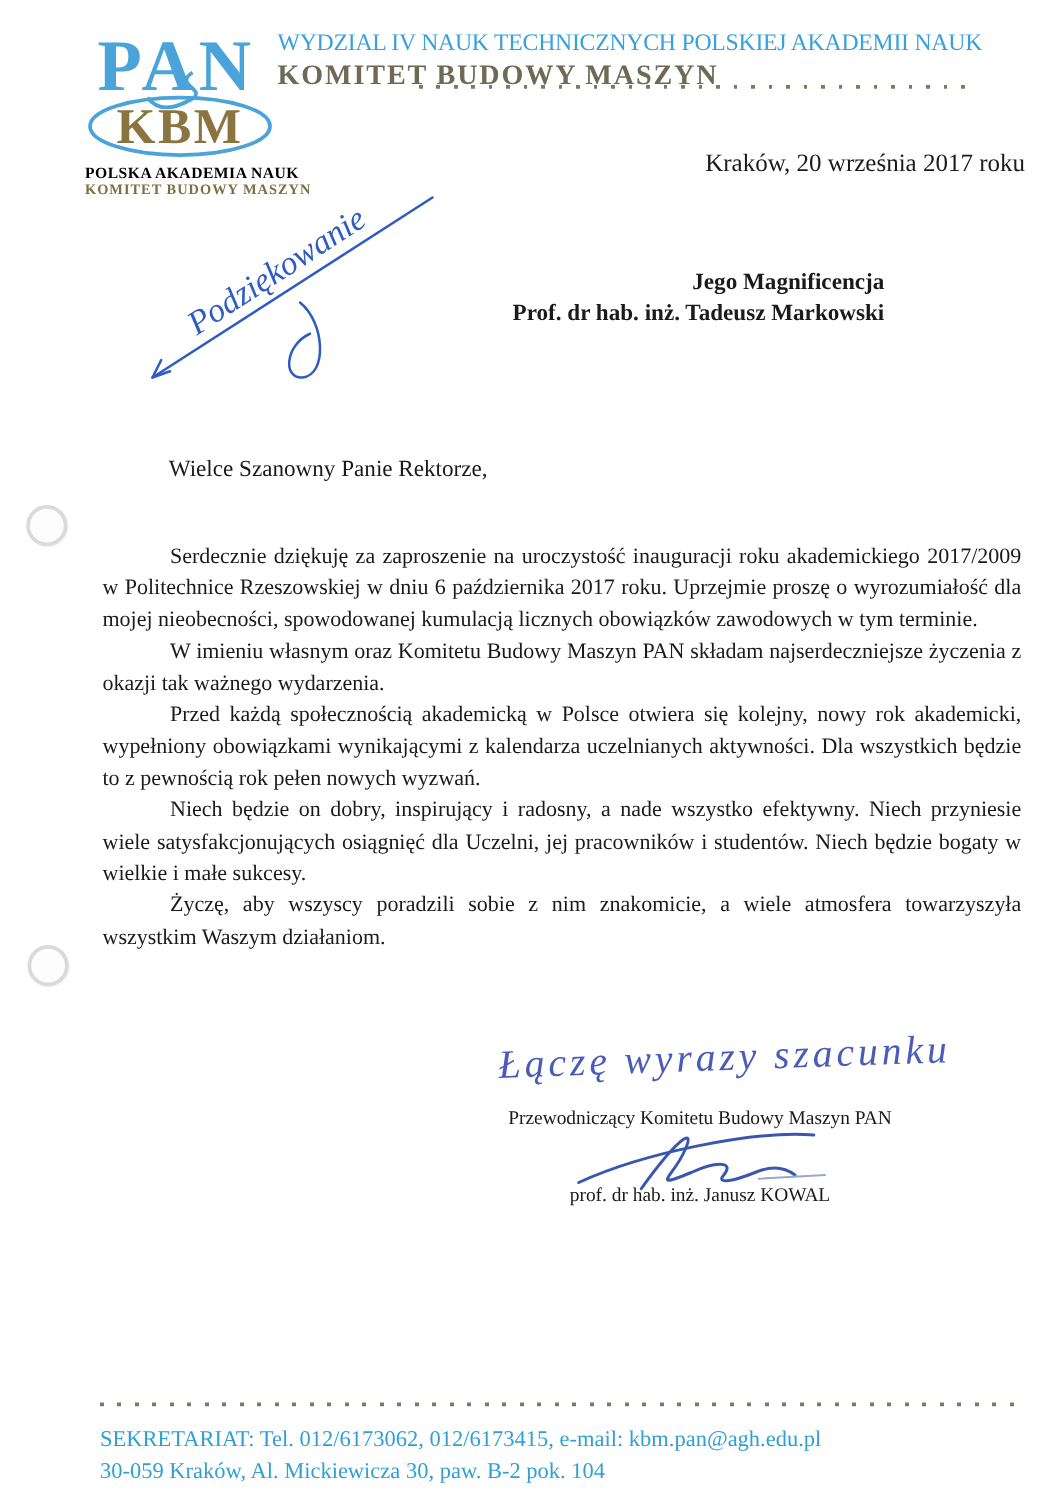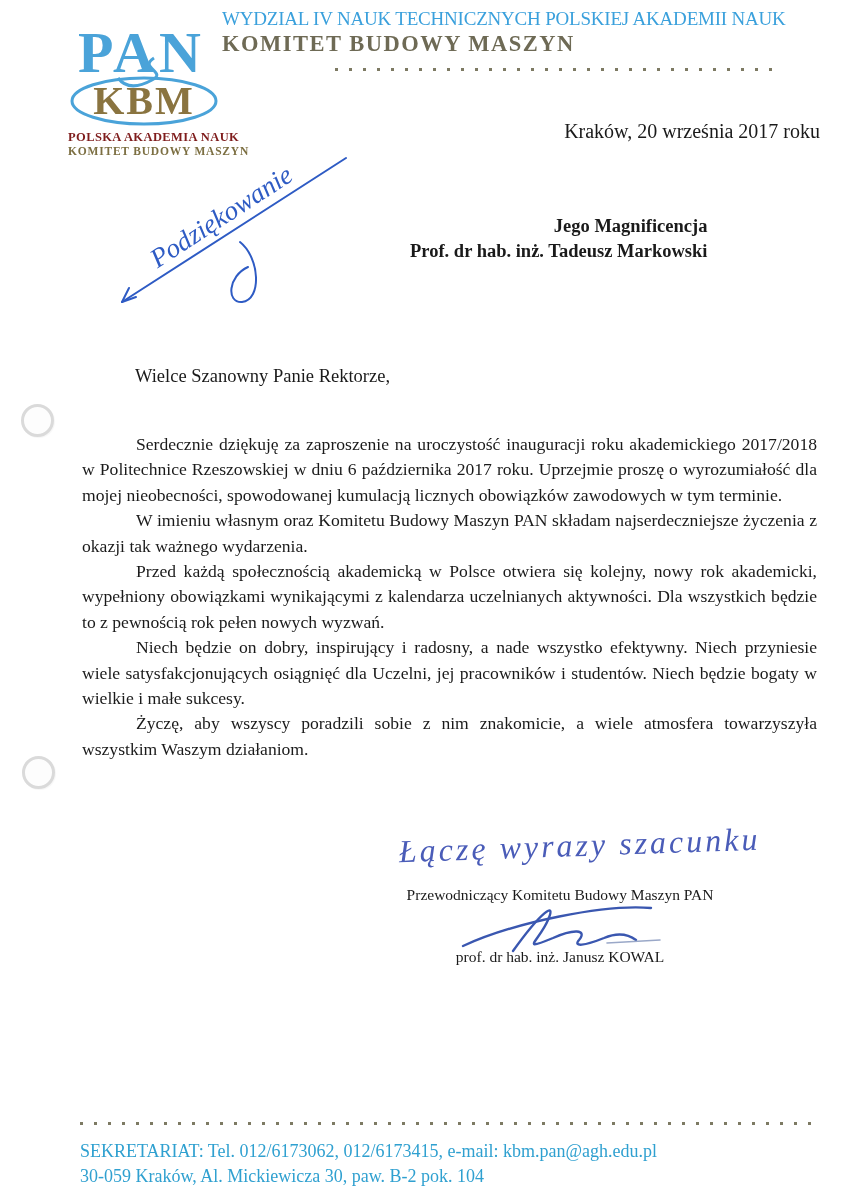--- a/index.html
+++ b/index.html
@@ -7,23 +7,23 @@
     position:relative;
     width:848px;height:1200px;
     background:#ffffff;
     font-family:"Liberation Serif", serif;
     color:#1a1a1a;
     overflow:hidden;
   }
   
   .logo{position:absolute;left:68px;top:20px;width:172px;}
   .logo-captions{margin-top:-4px;}
-  .logo-cap1{color:#7f1d1d;font-weight:bold;font-size:12.5px;letter-spacing:.4px;white-space:nowrap;}
+  .logo-cap1{color:#000000;font-weight:bold;font-size:12.5px;letter-spacing:.4px;white-space:nowrap;}
   .logo-cap2{color:#7c6f42;font-weight:bold;font-size:11.5px;letter-spacing:.8px;white-space:nowrap;}
-  .header-text{position:absolute;left:222px;top:8px;width:580px;}
+  .header-text{position:absolute;left:222px;top:24px;width:580px;}
   .header-line1{color:#3aa0dc;font-size:19px;white-space:nowrap;letter-spacing:-0.2px;}
   .header-line2{color:#6e6a55;font-size:22.5px;font-weight:bold;letter-spacing:1.5px;margin-top:1px;white-space:nowrap;}
   .dotted{background-image:repeating-linear-gradient(90deg,#7d7a63 0 3px,transparent 3px 14px);height:3px;}
   .dotted-top{position:absolute;left:335px;top:68px;width:437px;}
   
   .dateline{position:absolute;right:28px;top:120px;font-size:20px;white-space:nowrap;}
   
   .hand-note{position:absolute;left:108px;top:150px;}
   .closing-script{position:absolute;left:388px;top:812px;}
   .ink{stroke:#2e5bc4;fill:none;stroke-linecap:round;}
@@ -84,21 +84,21 @@
     <div>Jego Magnificencja</div>
     <div>Prof. dr hab. inż. Tadeusz Markowski</div>
   </div>
 
   <div class="salutation">Wielce Szanowny Panie Rektorze,</div>
 
   <div class="hole hole1"></div>
   <div class="hole hole2"></div>
 
   <div class="body-block">
-    <p>Serdecznie dziękuję za zaproszenie na uroczystość inauguracji roku akademickiego 2017/2018 w Politechnice Rzeszowskiej w dniu 6 października 2017 roku. Uprzejmie proszę o wyrozumiałość dla mojej nieobecności, spowodowanej kumulacją licznych obowiązków zawodowych w tym terminie.</p>
+    <p>Serdecznie dziękuję za zaproszenie na uroczystość inauguracji roku akademickiego 2017/2009 w Politechnice Rzeszowskiej w dniu 6 października 2017 roku. Uprzejmie proszę o wyrozumiałość dla mojej nieobecności, spowodowanej kumulacją licznych obowiązków zawodowych w tym terminie.</p>
     <p>W imieniu własnym oraz Komitetu Budowy Maszyn PAN składam najserdeczniejsze życzenia z okazji tak ważnego wydarzenia.</p>
     <p>Przed każdą społecznością akademicką w Polsce otwiera się kolejny, nowy rok akademicki, wypełniony obowiązkami wynikającymi z kalendarza uczelnianych aktywności. Dla wszystkich będzie to z pewnością rok pełen nowych wyzwań.</p>
     <p>Niech będzie on dobry, inspirujący i radosny, a nade wszystko efektywny. Niech przyniesie wiele satysfakcjonujących osiągnięć dla Uczelni, jej pracowników i studentów. Niech będzie bogaty w wielkie i małe sukcesy.</p>
     <p>Życzę, aby wszyscy poradzili sobie z nim znakomicie, a wiele atmosfera towarzyszyła wszystkim Waszym działaniom.</p>
   </div>
 
   <svg class="closing-script" width="385" height="70" viewBox="0 0 385 70">
     <text x="192" y="44" text-anchor="middle" transform="rotate(-2,192,44)" font-family="Liberation Serif, serif" font-style="italic" font-size="32" letter-spacing="3" fill="#4a5cb8">Łączę wyrazy szacunku</text>
   </svg>
 

